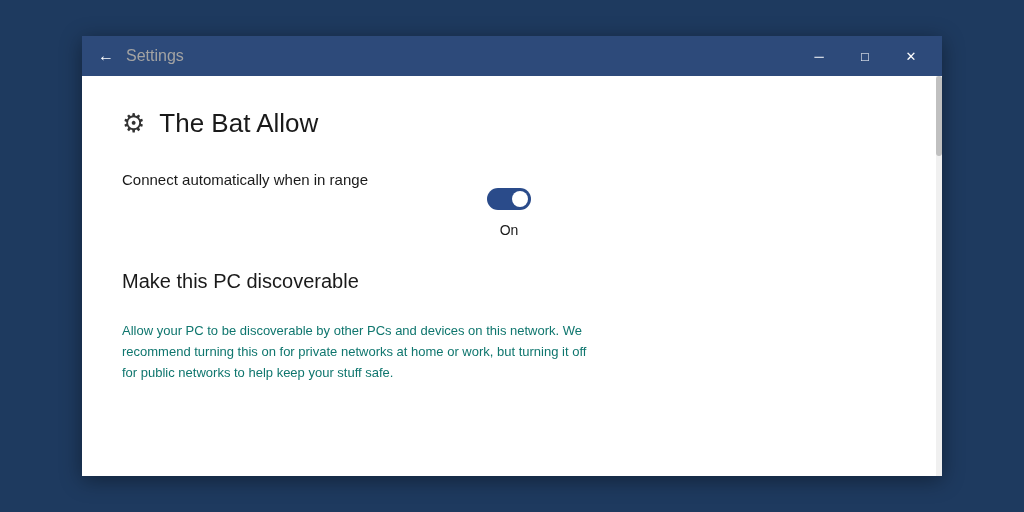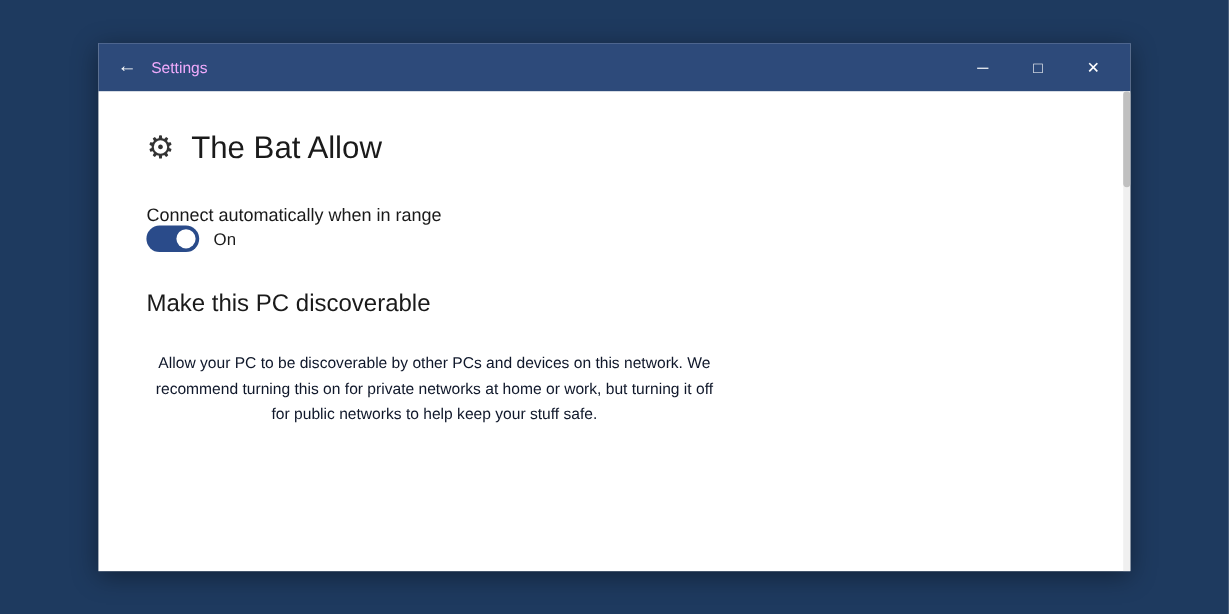--- a/index.html
+++ b/index.html
@@ -38,22 +38,22 @@
       height: 32px;
       display: flex;
       align-items: center;
       justify-content: center;
       cursor: pointer;
       color: #fff;
       font-size: 16px;
     }
 
     .titlebar-title {
-      color: #f0abfc;
-      font-size: 13px;
+      color: #a3a3a3;
+      font-size: 16px;
       font-weight: 400;
       margin-left: 4px;
       flex: 1;
     }
 
     .titlebar-controls {
       display: flex;
       align-items: center;
       gap: 0;
     }
@@ -103,20 +103,21 @@
       font-size: 15px;
       font-weight: 400;
       color: #1a1a1a;
     }
 
     .toggle-row {
       display: flex;
       align-items: center;
       gap: 12px;
       margin-bottom: 32px;
+      flex-direction: column;
     }
 
     .toggle {
       position: relative;
       width: 44px;
       height: 22px;
       border-radius: 11px;
       cursor: pointer;
       flex-shrink: 0;
     }
@@ -156,25 +157,24 @@
 
     .section-title {
       font-size: 20px;
       font-weight: 300;
       color: #1a1a1a;
       margin-bottom: 28px;
     }
 
     .section-description {
       font-size: 13px;
-      color: #0f172a;
+      color: #0f766e;
       line-height: 1.6;
       margin-bottom: 16px;
       max-width: 480px;
-      text-align: center;
     }
 
     .scrollbar {
       width: 6px;
       background: #f0f0f0;
       flex-shrink: 0;
     }
 
     .scrollbar-thumb {
       width: 6px;

